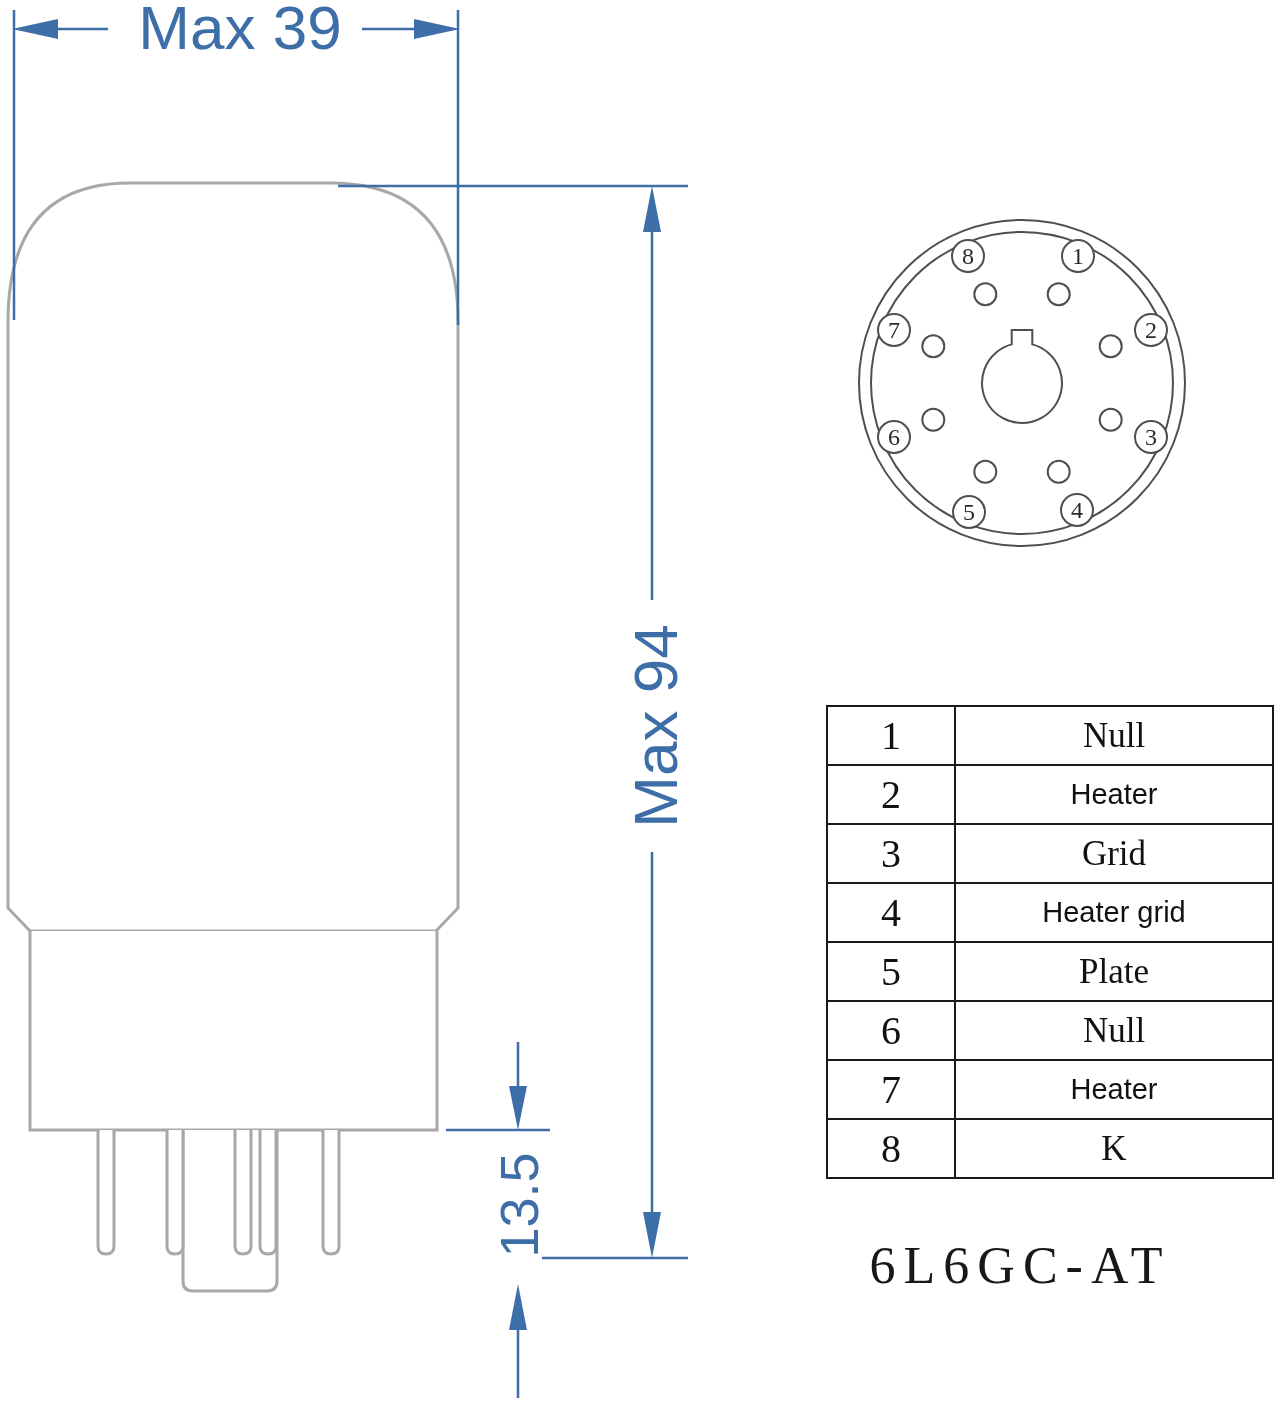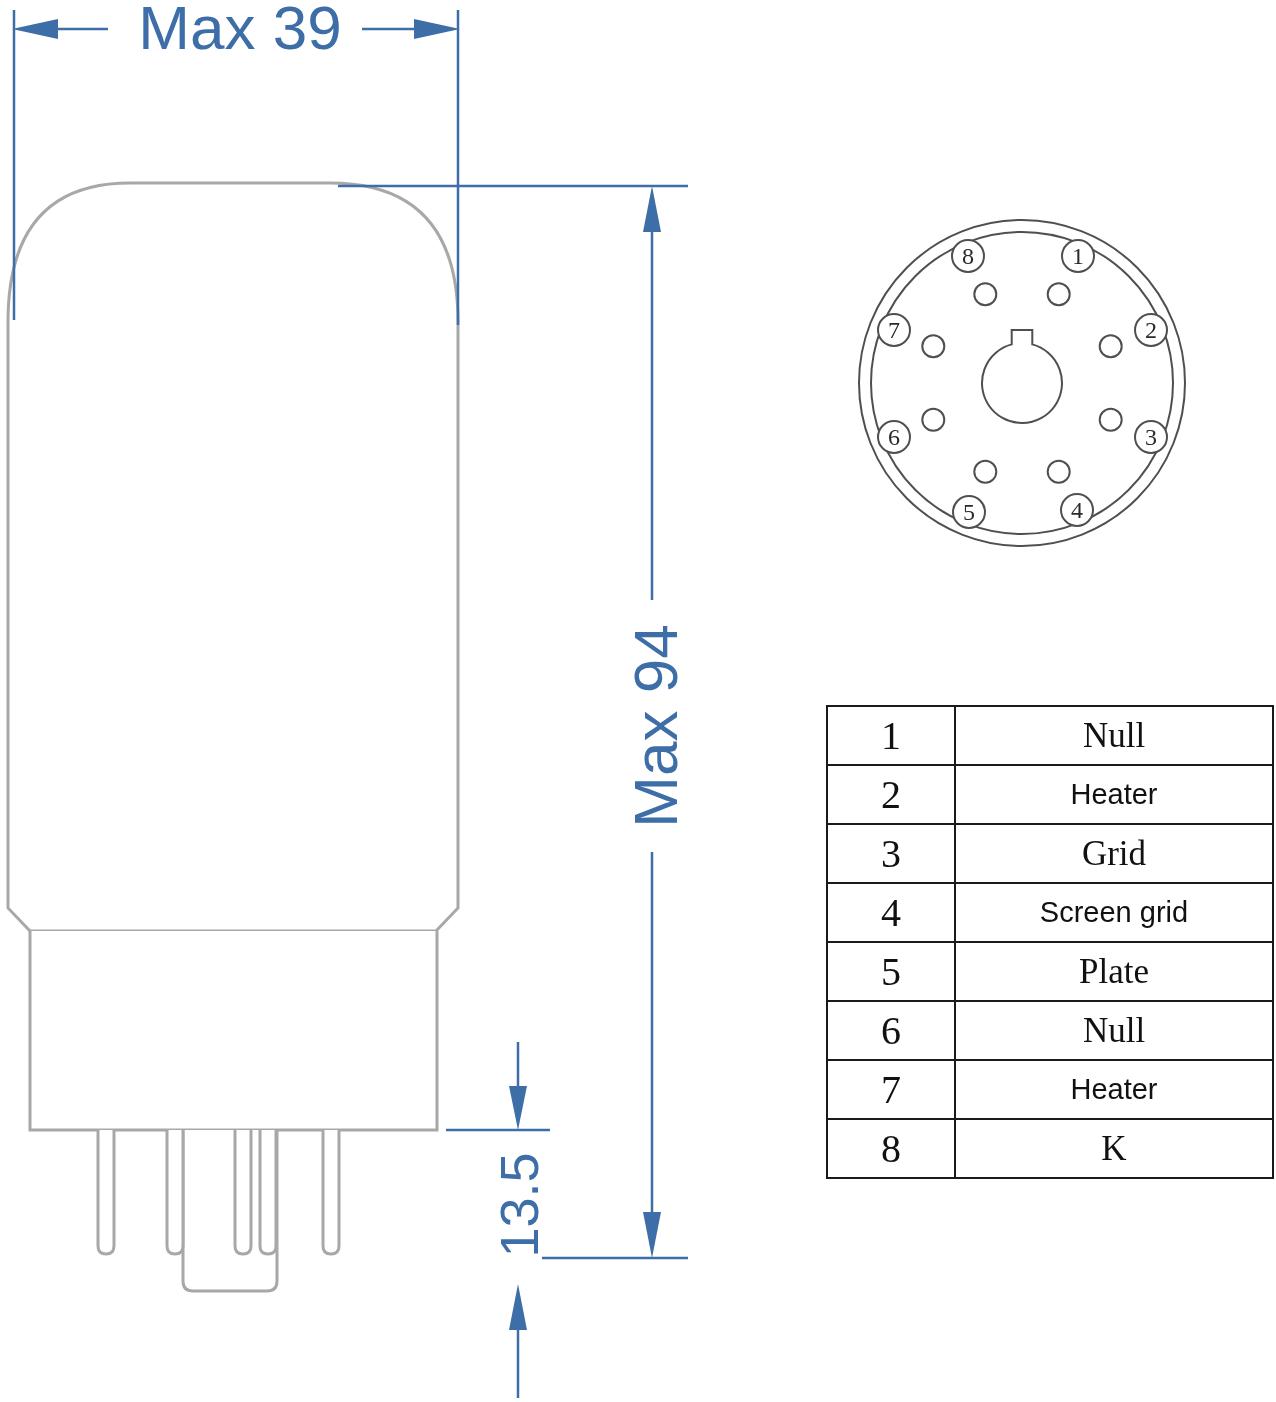--- a/index.html
+++ b/index.html
@@ -173,35 +173,36 @@
       <tr>
         <td class="num">2</td>
         <td class="func">Heater</td>
       </tr>
       <tr>
         <td class="num">3</td>
         <td class="func">Grid</td>
       </tr>
       <tr>
         <td class="num">4</td>
-        <td class="func">Screen grid</td>
+        <td class="func">Heater grid</td>
       </tr>
       <tr>
         <td class="num">5</td>
         <td class="func">Plate</td>
       </tr>
       <tr>
         <td class="num">6</td>
         <td class="func">Null</td>
       </tr>
       <tr>
         <td class="num">7</td>
         <td class="func">Heater</td>
       </tr>
       <tr>
         <td class="num">8</td>
         <td class="func">K</td>
       </tr>
     </tbody>
   </table>
 
+  <div class="tube-title">6L6GC-AT</div>
 
 </div>
 
 </body></html>

